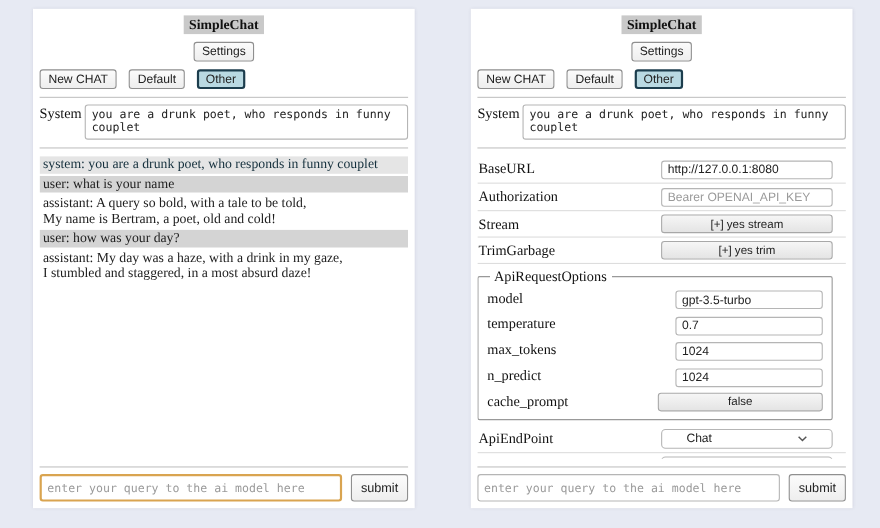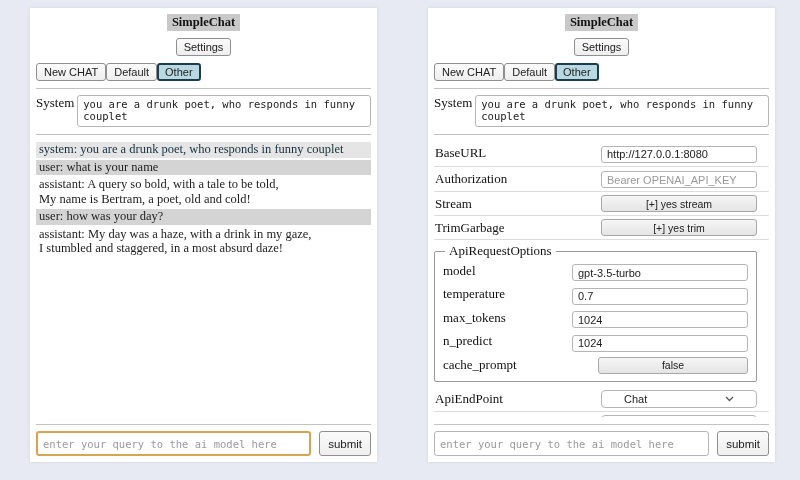--- a/index.html
+++ b/index.html
@@ -17,21 +17,21 @@
     flex: 1; background: #c9c9c9; color: #111;
     font-weight: bold; font-size: 12.5px; height: 17px; line-height: 17px;
     padding: 0 5px;
   }
   .btn {
     font-family: Liberation Sans, sans-serif; font-size: 11px; color: #222;
     background: linear-gradient(#fbfbfb, #eeeeee);
     border: 1px solid #8f8f8f; border-radius: 3px;
     padding: 1px 7px; height: 18px; line-height: 14px; cursor: pointer;
   }
-  .session-row { display: flex; gap: 0; margin-top: 7px; }
+  .session-row { display: flex; gap: 11px; margin-top: 7px; }
   .session-row .btn.selected {
     background: #b9d9e2; border: 2px solid #1c3d4d; padding: 0 6px;
   }
   hr { border: none; border-top: 1px solid #c2c2c2; margin: 7px 0 6px; }
   
   .system-row { display: flex; gap: 3px; align-items: flex-start; }
   .label { font-size: 13px; color: #111; line-height: 16px; }
   .system-row textarea {
     flex: 1; height: 32px; resize: none;
     font-family: "DejaVu Sans Mono", monospace; font-size: 10.5px; color: #222;
@@ -70,21 +70,21 @@
   }
   fieldset.aro {
     border: 1px solid #999; border-radius: 2px;
     margin: 3px 12px 5px 0; padding: 1px 8px 5px;
   }
   fieldset.aro legend { font-size: 13px; color: #111; padding: 0 4px; margin-left: 2px; }
   .frow {
     display: flex; justify-content: space-between;
     padding: 2.5px 0; min-height: 21px;
   }
-  .fcontrol { width: 176px; margin-right: 0; }
+  .fcontrol { width: 134px; margin-right: 0; }
   .fake-select {
     width: 156px; height: 18px; background: #fff;
     border: 1px solid #b5b5b5; border-radius: 4px;
     display: flex; align-items: center; justify-content: space-between;
     padding: 0 22px; cursor: pointer;
     font-family: "Liberation Sans", sans-serif; font-size: 11px; color: #222;
   }
   .chev { display: flex; align-items: center; }
   
   .footer { margin-top: auto; }

